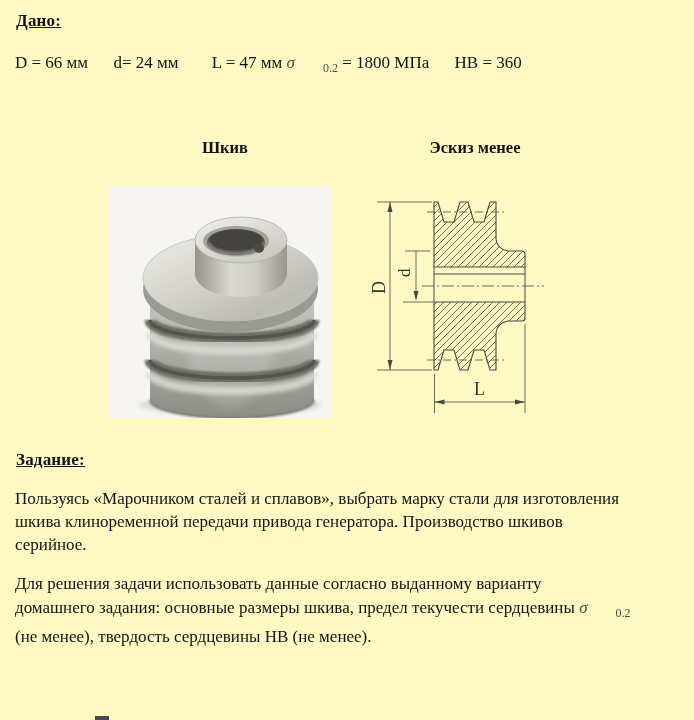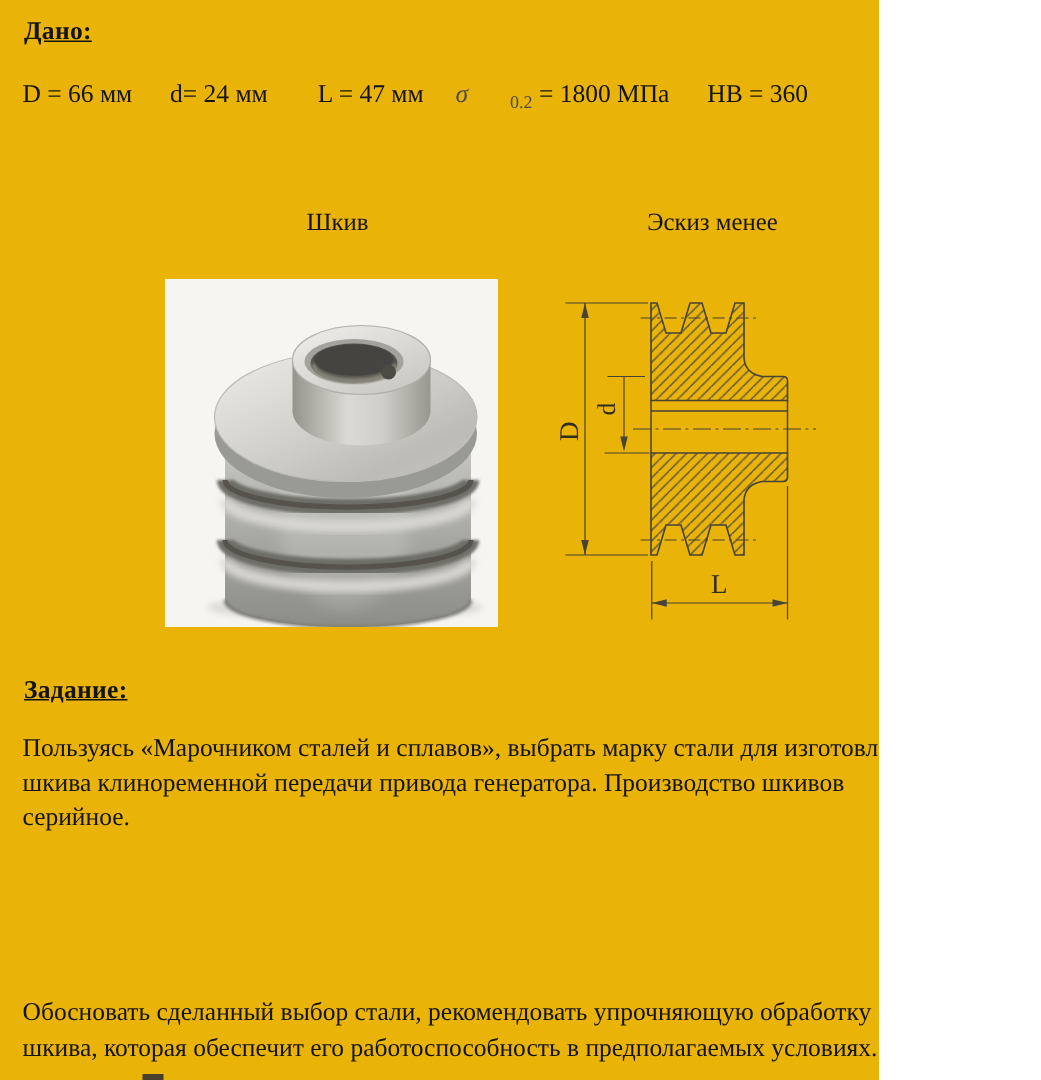--- a/index.html
+++ b/index.html
@@ -4,22 +4,22 @@
 <style>
   * { margin: 0; padding: 0; box-sizing: border-box; }
   html, body { background: #ffffff; }
   body {
     width: 694px; height: 720px;
     font-family: "Liberation Serif", "DejaVu Serif", serif;
     color: #131313;
   }
   .page {
     position: relative;
-    width: 586px; height: 720px;
-    background: #eab308;
+    width: 694px; height: 720px;
+    background: #fef9c3;
     overflow: hidden;
   }
   .heading {
     position: absolute;
     left: 16px;
     font-size: 17px;
     font-weight: bold;
     text-decoration: underline;
     letter-spacing: 0.2px;
   }
@@ -28,39 +28,39 @@
 
   .params {
     position: absolute;
     left: 15px; top: 53px;
     font-size: 17px;
     white-space: nowrap;
   }
   .params .param { display: inline-block; }
   .params .gap-a { margin-right: 21px; font-family: Liberation Serif, serif; }
   .params .gap-b { margin-right: 29px; text-align: right; }
-  .params .gap-c { margin-right: 17px; }
+  .params .gap-c { }
   .params .gap-d { margin-right: 21px; }
 
   .sigma {
     font-style: italic;
     color: #4a4a4a;
   }
   .ssub {
     font-size: 12px;
     color: #4a4a4a;
     vertical-align: -4px;
     padding-left: 28px;
   }
 
   .caption {
     position: absolute;
     top: 138px;
     font-size: 16.5px;
-    font-weight: normal;
+    font-weight: bold;
     text-align: center;
   }
   #caption-photo  { left: 163px; width: 124px; }
   #caption-sketch { left: 403px; width: 144px; }
 
   .figure { position: absolute; }
   #pulley-photo  { left: 110px; top: 186px; }
   #pulley-sketch { left: 348px; top: 181px; }
 
   .para {
@@ -225,18 +225,19 @@
     </g>
     <text x="126" y="214" font-size="18" fill="#222222">L</text>
   </svg>
 
   <div id="task-heading" class="heading">Задание:</div>
 
   <div id="paragraph-1" class="para">Пользуясь «Марочником сталей и сплавов», выбрать марку стали для изготовления
 шкива клиноременной передачи привода генератора. Производство шкивов
 серийное.</div>
 
-
-  <div id="paragraph-3" class="para">Обосновать сделанный выбор стали, рекомендовать упрочняющую обработку
-шкива, которая обеспечит его работоспособность в предполагаемых условиях.</div>
+  <div id="paragraph-2" class="para"><span>Для решения задачи использовать данные согласно выданному варианту
+домашнего задания: основные размеры шкива, предел текучести сердцевины </span><span class="sigma">σ</span><span class="ssub">0.2</span><span>
+(не менее), твердость сердцевины HB (не менее).</span></div>
+
 
   <div class="scan-artifact"></div>
 </div>
 
 </body></html>

